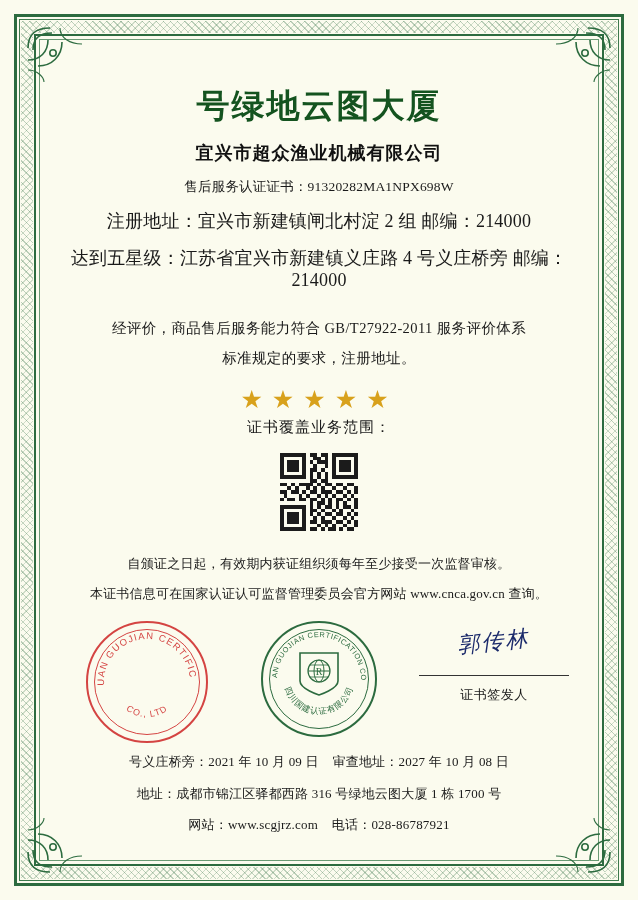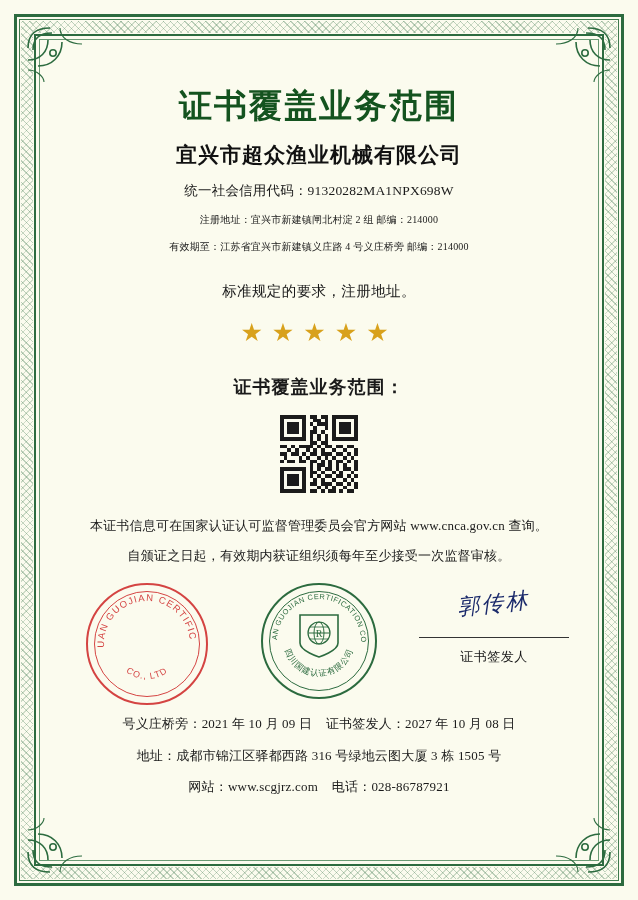--- a/index.html
+++ b/index.html
@@ -92,46 +92,46 @@
     margin-top: 18px;
     padding-right: 18px;
     text-align: right;
     font-size: 13.5px;
     letter-spacing: .3px;
   }
   .company {
     margin-top: 12px;
     font-family: "DejaVu Sans", sans-serif;
     font-weight: bold;
-    font-size: 21px;
+    font-size: 18px;
     letter-spacing: 1px;
     color: #111;
   }
   .row {
     margin-top: 13px;
     font-size: 13.5px;
     letter-spacing: .2px;
   }
-  .row.small { font-size: 10px; }
+  .row.small { font-size: 18px; }
   .statement {
     margin-top: 22px;
     font-size: 14.5px;
     line-height: 30px;
     letter-spacing: .4px;
   }
   .stars {
     margin-top: 12px;
     font-size: 25px;
     color: #d8a11c;
     letter-spacing: 9px;
   }
   .scope-title {
-    margin-top: 28px;
-    font-size: 18px;
-    font-weight: bold;
+    margin-top: 4px;
+    font-size: 15px;
+    font-weight: normal;
     letter-spacing: 1px;
   }
   .scope-text {
     margin-top: 16px;
     font-size: 13.5px;
     letter-spacing: .3px;
   }
   
   .qr-wrap {
     margin-top: 16px;
@@ -309,38 +309,39 @@
       <path d="M2 34 C14 34 22 26 22 14"></path>
       <path d="M12 40 C26 40 36 30 36 16"></path>
       <circle cx="27" cy="27" r="3.2"></circle>
       <path d="M34 2 C34 12 44 18 56 18" stroke-width="1.1"></path>
       <path d="M2 44 C12 44 18 52 18 56" stroke-width="1.1"></path>
     </svg>
   </div>
 
   <div class="content">
 
-    <div class="title">证书覆盖业务范围</div>
+    <div class="title">号绿地云图大厦</div>
 
 
     <div class="company">宜兴市超众渔业机械有限公司</div>
 
     <div class="row">
-      <span>统一社会信用代码：</span><span class="num">91320282MA1NPX698W</span>
+      <span>售后服务认证证书：</span><span class="num">91320282MA1NPX698W</span>
     </div>
 
     <div class="row small">
       <span>注册地址：</span><span>宜兴市新建镇闸北村淀 2 组  邮编：214000</span>
     </div>
 
     <div class="row small">
-      <span>有效期至：</span><span>江苏省宜兴市新建镇义庄路 4 号义庄桥旁  邮编：214000</span>
+      <span>达到五星级：</span><span>江苏省宜兴市新建镇义庄路 4 号义庄桥旁  邮编：214000</span>
     </div>
 
     <div class="statement">
+      <div>经评价，商品售后服务能力符合 GB/T27922-2011 服务评价体系</div>
       <div>标准规定的要求，注册地址。</div>
     </div>
 
     <div class="stars" style="color: rgb(216, 161, 28);"><span>★</span><span>★</span><span>★</span><span>★</span><span>★</span></div>
 
     <div class="scope-title">证书覆盖业务范围：</div>
 
     <div class="qr-wrap">
       <div class="qr">
           <i></i>
@@ -781,22 +782,22 @@
           <i style="background: transparent;"></i>
           <i></i>
           <i style="background: transparent;"></i>
           <i></i>
           <i></i>
           <i style="background: transparent;"></i>
         </div>
     </div>
 
     <div class="notes">
+      <div>自颁证之日起，有效期内获证组织须每年至少接受一次监督审核。</div>
       <div>本证书信息可在国家认证认可监督管理委员会官方网站 www.cnca.gov.cn 查询。</div>
-      <div>自颁证之日起，有效期内获证组织须每年至少接受一次监督审核。</div>
     </div>
 
     <div class="seal-row">
 
       <div class="stamp">
         <div class="inner-ring"></div>
         <svg class="arc" viewBox="0 0 118 118" width="118" height="118">
           <defs>
             <path id="stampTop" d="M 16,59 A 43,43 0 1 1 102,59"></path>
             <path id="stampBottom" d="M 24,59 A 35,35 0 0 0 94,59"></path>
@@ -838,25 +839,25 @@
       <div class="signature-block">
         <div class="sig">郭传林</div>
         <div class="sig-line"></div>
         <div class="sig-label">证书签发人</div>
       </div>
     </div>
 
     <div class="dates">
       <span>号义庄桥旁：</span><span>2021 年 10 月 09 日</span>
       &nbsp;&nbsp;
-      <span>证书签发人：</span><span>2027 年 10 月 08 日</span>
+      <span>审查地址：</span><span>2027 年 10 月 08 日</span>
     </div>
 
     <div class="addr">
-      <span>地址：</span><span>成都市锦江区驿都西路 316 号绿地云图大厦 3 栋 1505 号</span>
+      <span>地址：</span><span>成都市锦江区驿都西路 316 号绿地云图大厦 1 栋 1700 号</span>
     </div>
 
     <div class="web">
       <span>网站：</span><span>www.scgjrz.com</span>
       &nbsp;&nbsp;
       <span>电话：</span><span>028-86787921</span>
     </div>
 
   </div>
 </div>

